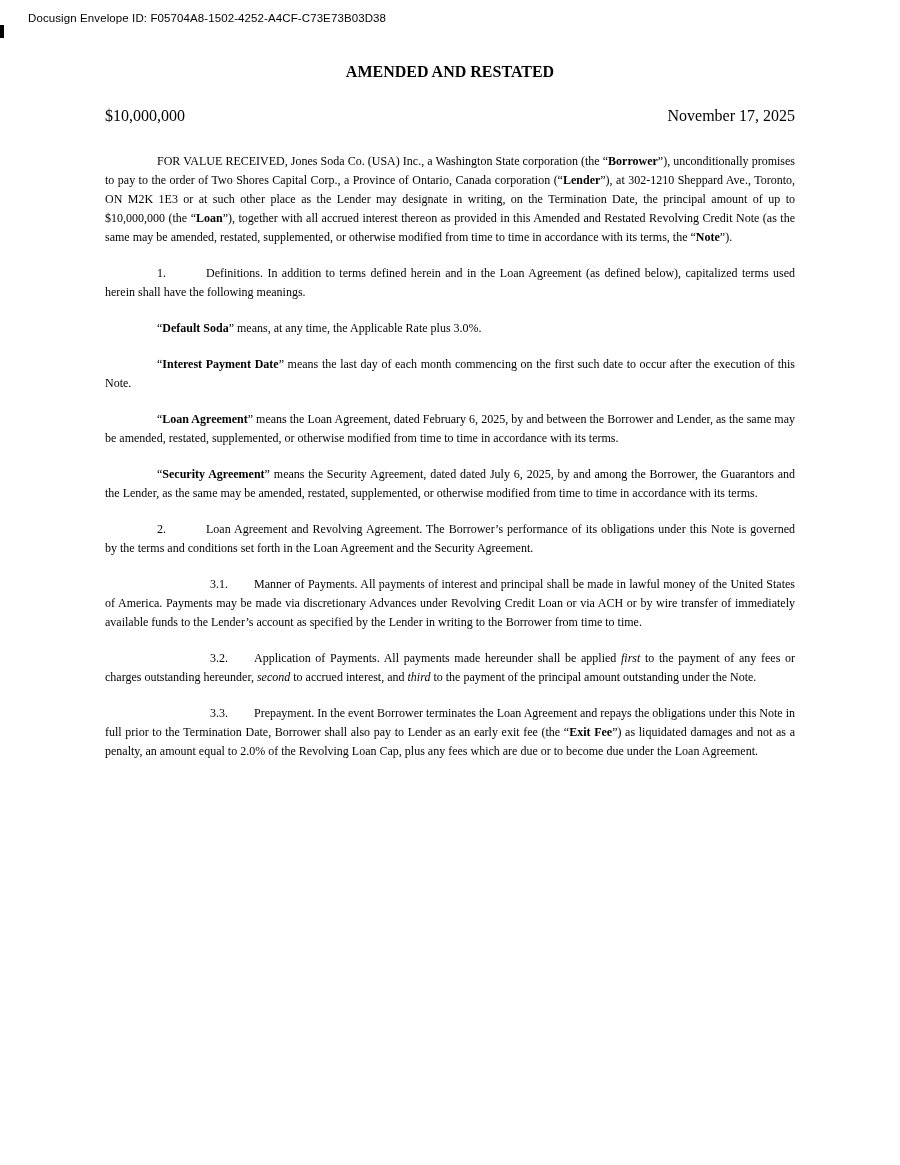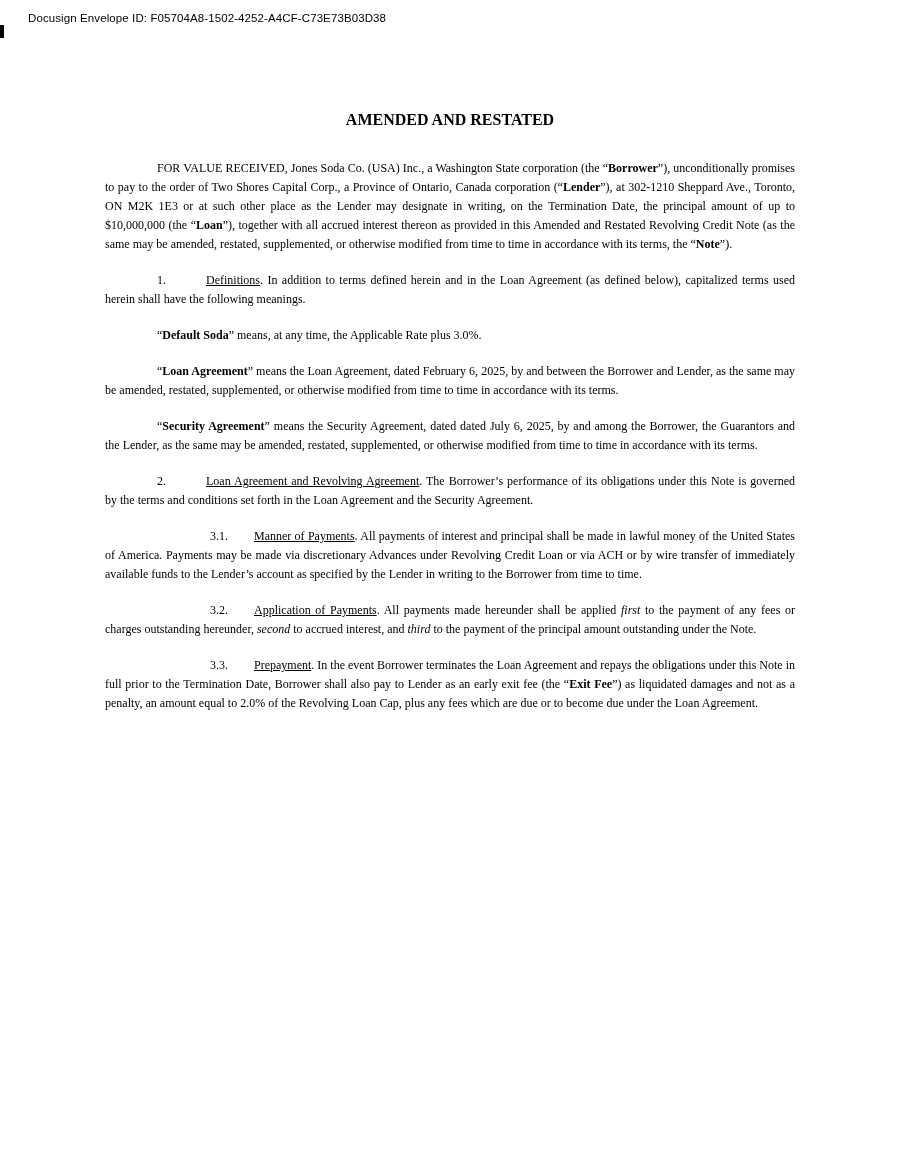--- a/index.html
+++ b/index.html
@@ -27,21 +27,21 @@
   }
   .scan-artifact {
     position: absolute;
     top: 25px;
     left: 0;
     width: 4px;
     height: 13px;
     background: #000000;
   }
   .content {
-    padding: 108px 105px 0 105px;
+    padding: 60px 105px 0 105px;
   }
   .doc-title {
     text-align: center;
     font-weight: bold;
     font-size: 16px;
     line-height: 24px;
   }
   .meta-row {
     display: flex;
     justify-content: space-between;
@@ -63,40 +63,45 @@
     text-indent: 105px;
   }
   .para .tab {
     display: inline-block;
     width: 40px;
   }
   .para.sub .tab {
     width: 26px;
   }
   .b { font-weight: bold; }
-  .u { text-decoration: underline; }
+  .u { }
   .i { font-style: italic; }
 </style>
 </head>
 <body>
 
 <div class="page">
   <div class="scan-artifact"></div>
   <div class="envelope-id">Docusign Envelope ID: F05704A8-1502-4252-A4CF-C73E73B03D38</div>
 
   <div class="content">
     <div class="doc-title">
       <div>AMENDED AND RESTATED</div>
     </div>
 
+    <div class="meta-row">
+      <span>$10,000,000</span>
+      <span>November 17, 2025</span>
+    </div>
 
     <div class="doc-body">
         <p class="para"><span>FOR VALUE RECEIVED, Jones Soda Co. (USA) Inc., a Washington State corporation (the “</span><span class="b">Borrower</span><span>”), unconditionally promises to pay to the order of Two Shores Capital Corp., a Province of Ontario, Canada corporation (“</span><span class="b">Lender</span><span>”), at 302-1210 Sheppard Ave., Toronto, ON M2K 1E3 or at such other place as the Lender may designate in writing, on the Termination Date, the principal amount of up to $10,000,000 (the “</span><span class="b">Loan</span><span>”), together with all accrued interest thereon as provided in this Amended and Restated Revolving Credit Note (as the same may be amended, restated, supplemented, or otherwise modified from time to time in accordance with its terms, the “</span><span class="b">Note</span><span>”).</span></p>
         <p class="para"><span>1.</span><span class="tab"></span><span class="u">Definitions</span><span>. In addition to terms defined herein and in the Loan Agreement (as defined below), capitalized terms used herein shall have the following meanings.</span></p>
         <p class="para"><span>“</span><span class="b">Default Soda</span><span>” means, at any time, the Applicable Rate plus 3.0%.</span></p>
+        <p class="para"><span>“</span><span class="b">Interest Payment Date</span><span>” means the last day of each month commencing on the first such date to occur after the execution of this Note.</span></p>
         <p class="para"><span>“</span><span class="b">Loan Agreement</span><span>” means the Loan Agreement, dated February 6, 2025, by and between the Borrower and Lender, as the same may be amended, restated, supplemented, or otherwise modified from time to time in accordance with its terms.</span></p>
         <p class="para"><span>“</span><span class="b">Security Agreement</span><span>” means the Security Agreement, dated dated July 6, 2025, by and among the Borrower, the Guarantors and the Lender, as the same may be amended, restated, supplemented, or otherwise modified from time to time in accordance with its terms.</span></p>
         <p class="para"><span>2.</span><span class="tab"></span><span class="u">Loan Agreement and Revolving Agreement</span><span>. The Borrower’s performance of its obligations under this Note is governed by the terms and conditions set forth in the Loan Agreement and the Security Agreement.</span></p>
         <p class="para sub"><span>3.1.</span><span class="tab"></span><span class="u">Manner of Payments</span><span>. All payments of interest and principal shall be made in lawful money of the United States of America. Payments may be made via discretionary Advances under Revolving Credit Loan or via ACH or by wire transfer of immediately available funds to the Lender’s account as specified by the Lender in writing to the Borrower from time to time.</span></p>
         <p class="para sub"><span>3.2.</span><span class="tab"></span><span class="u">Application of Payments</span><span>. All payments made hereunder shall be applied </span><span class="i">first</span><span> to the payment of any fees or charges outstanding hereunder, </span><span class="i">second</span><span> to accrued interest, and </span><span class="i">third</span><span> to the payment of the principal amount outstanding under the Note.</span></p>
         <p class="para sub"><span>3.3.</span><span class="tab"></span><span class="u">Prepayment</span><span>. In the event Borrower terminates the Loan Agreement and repays the obligations under this Note in full prior to the Termination Date, Borrower shall also pay to Lender as an early exit fee (the “</span><span class="b">Exit Fee</span><span>”) as liquidated damages and not as a penalty, an amount equal to 2.0% of the Revolving Loan Cap, plus any fees which are due or to become due under the Loan Agreement.</span></p>
       </div>
   </div>
 </div>
 

